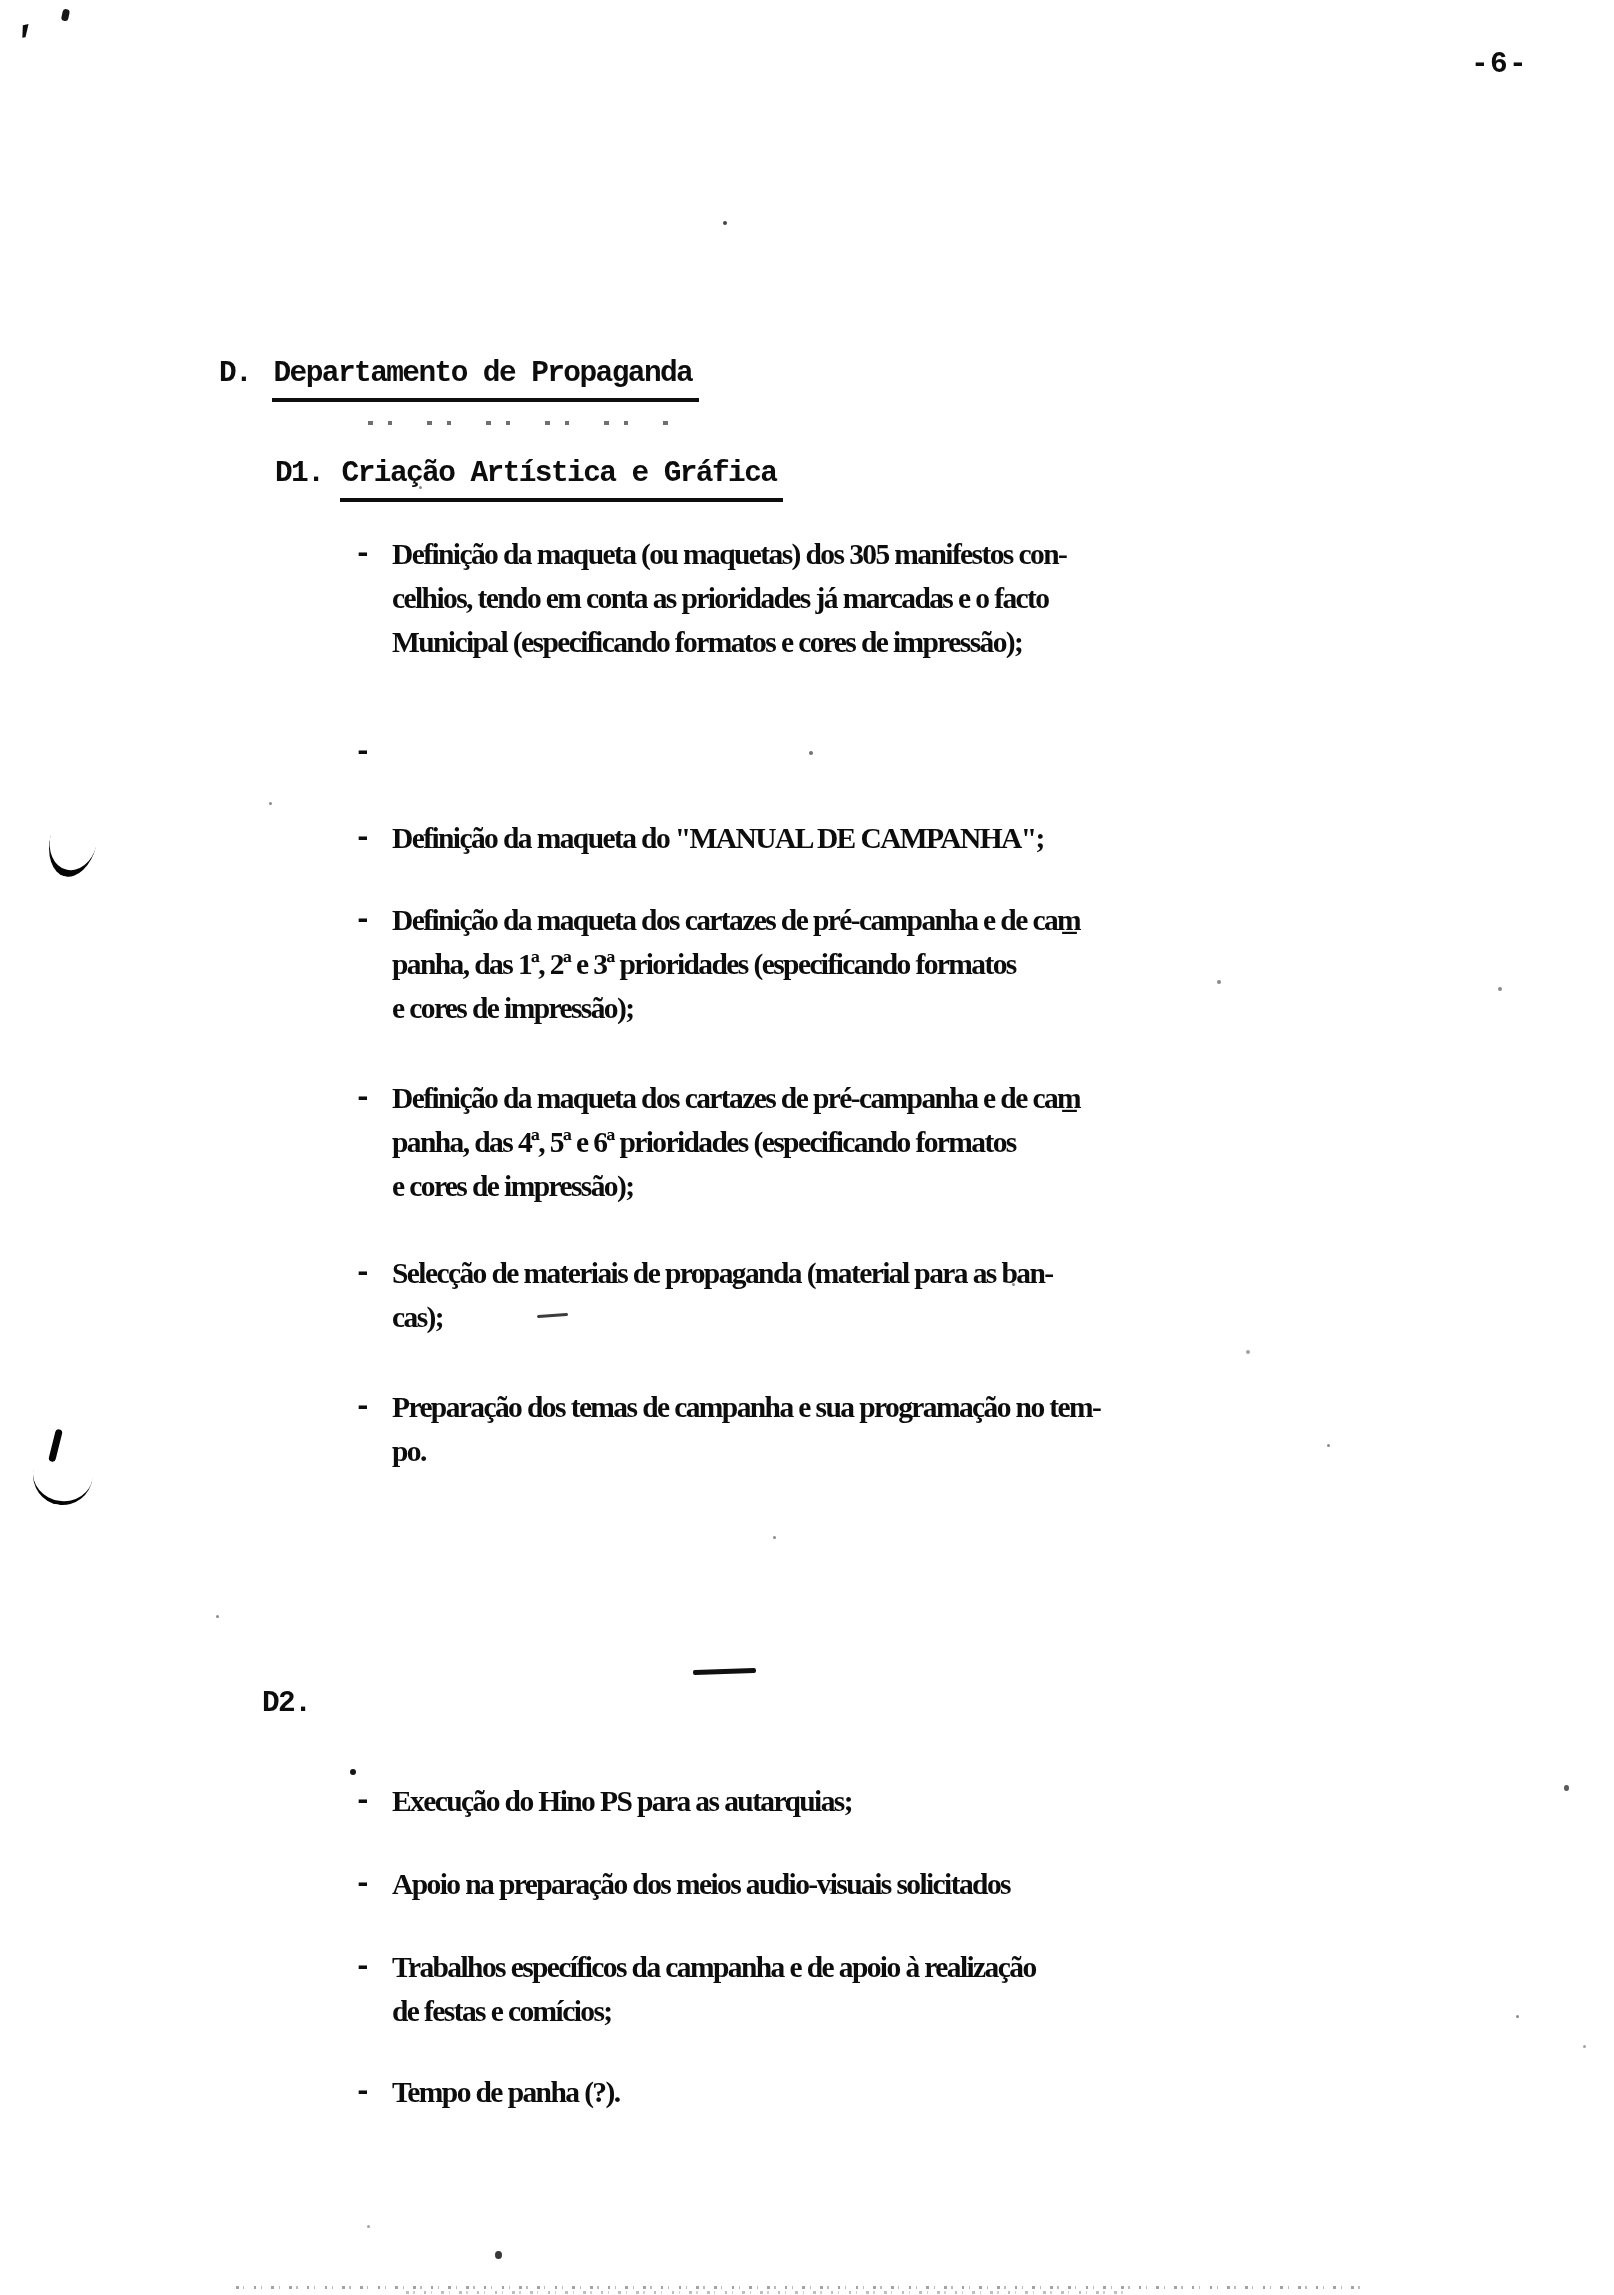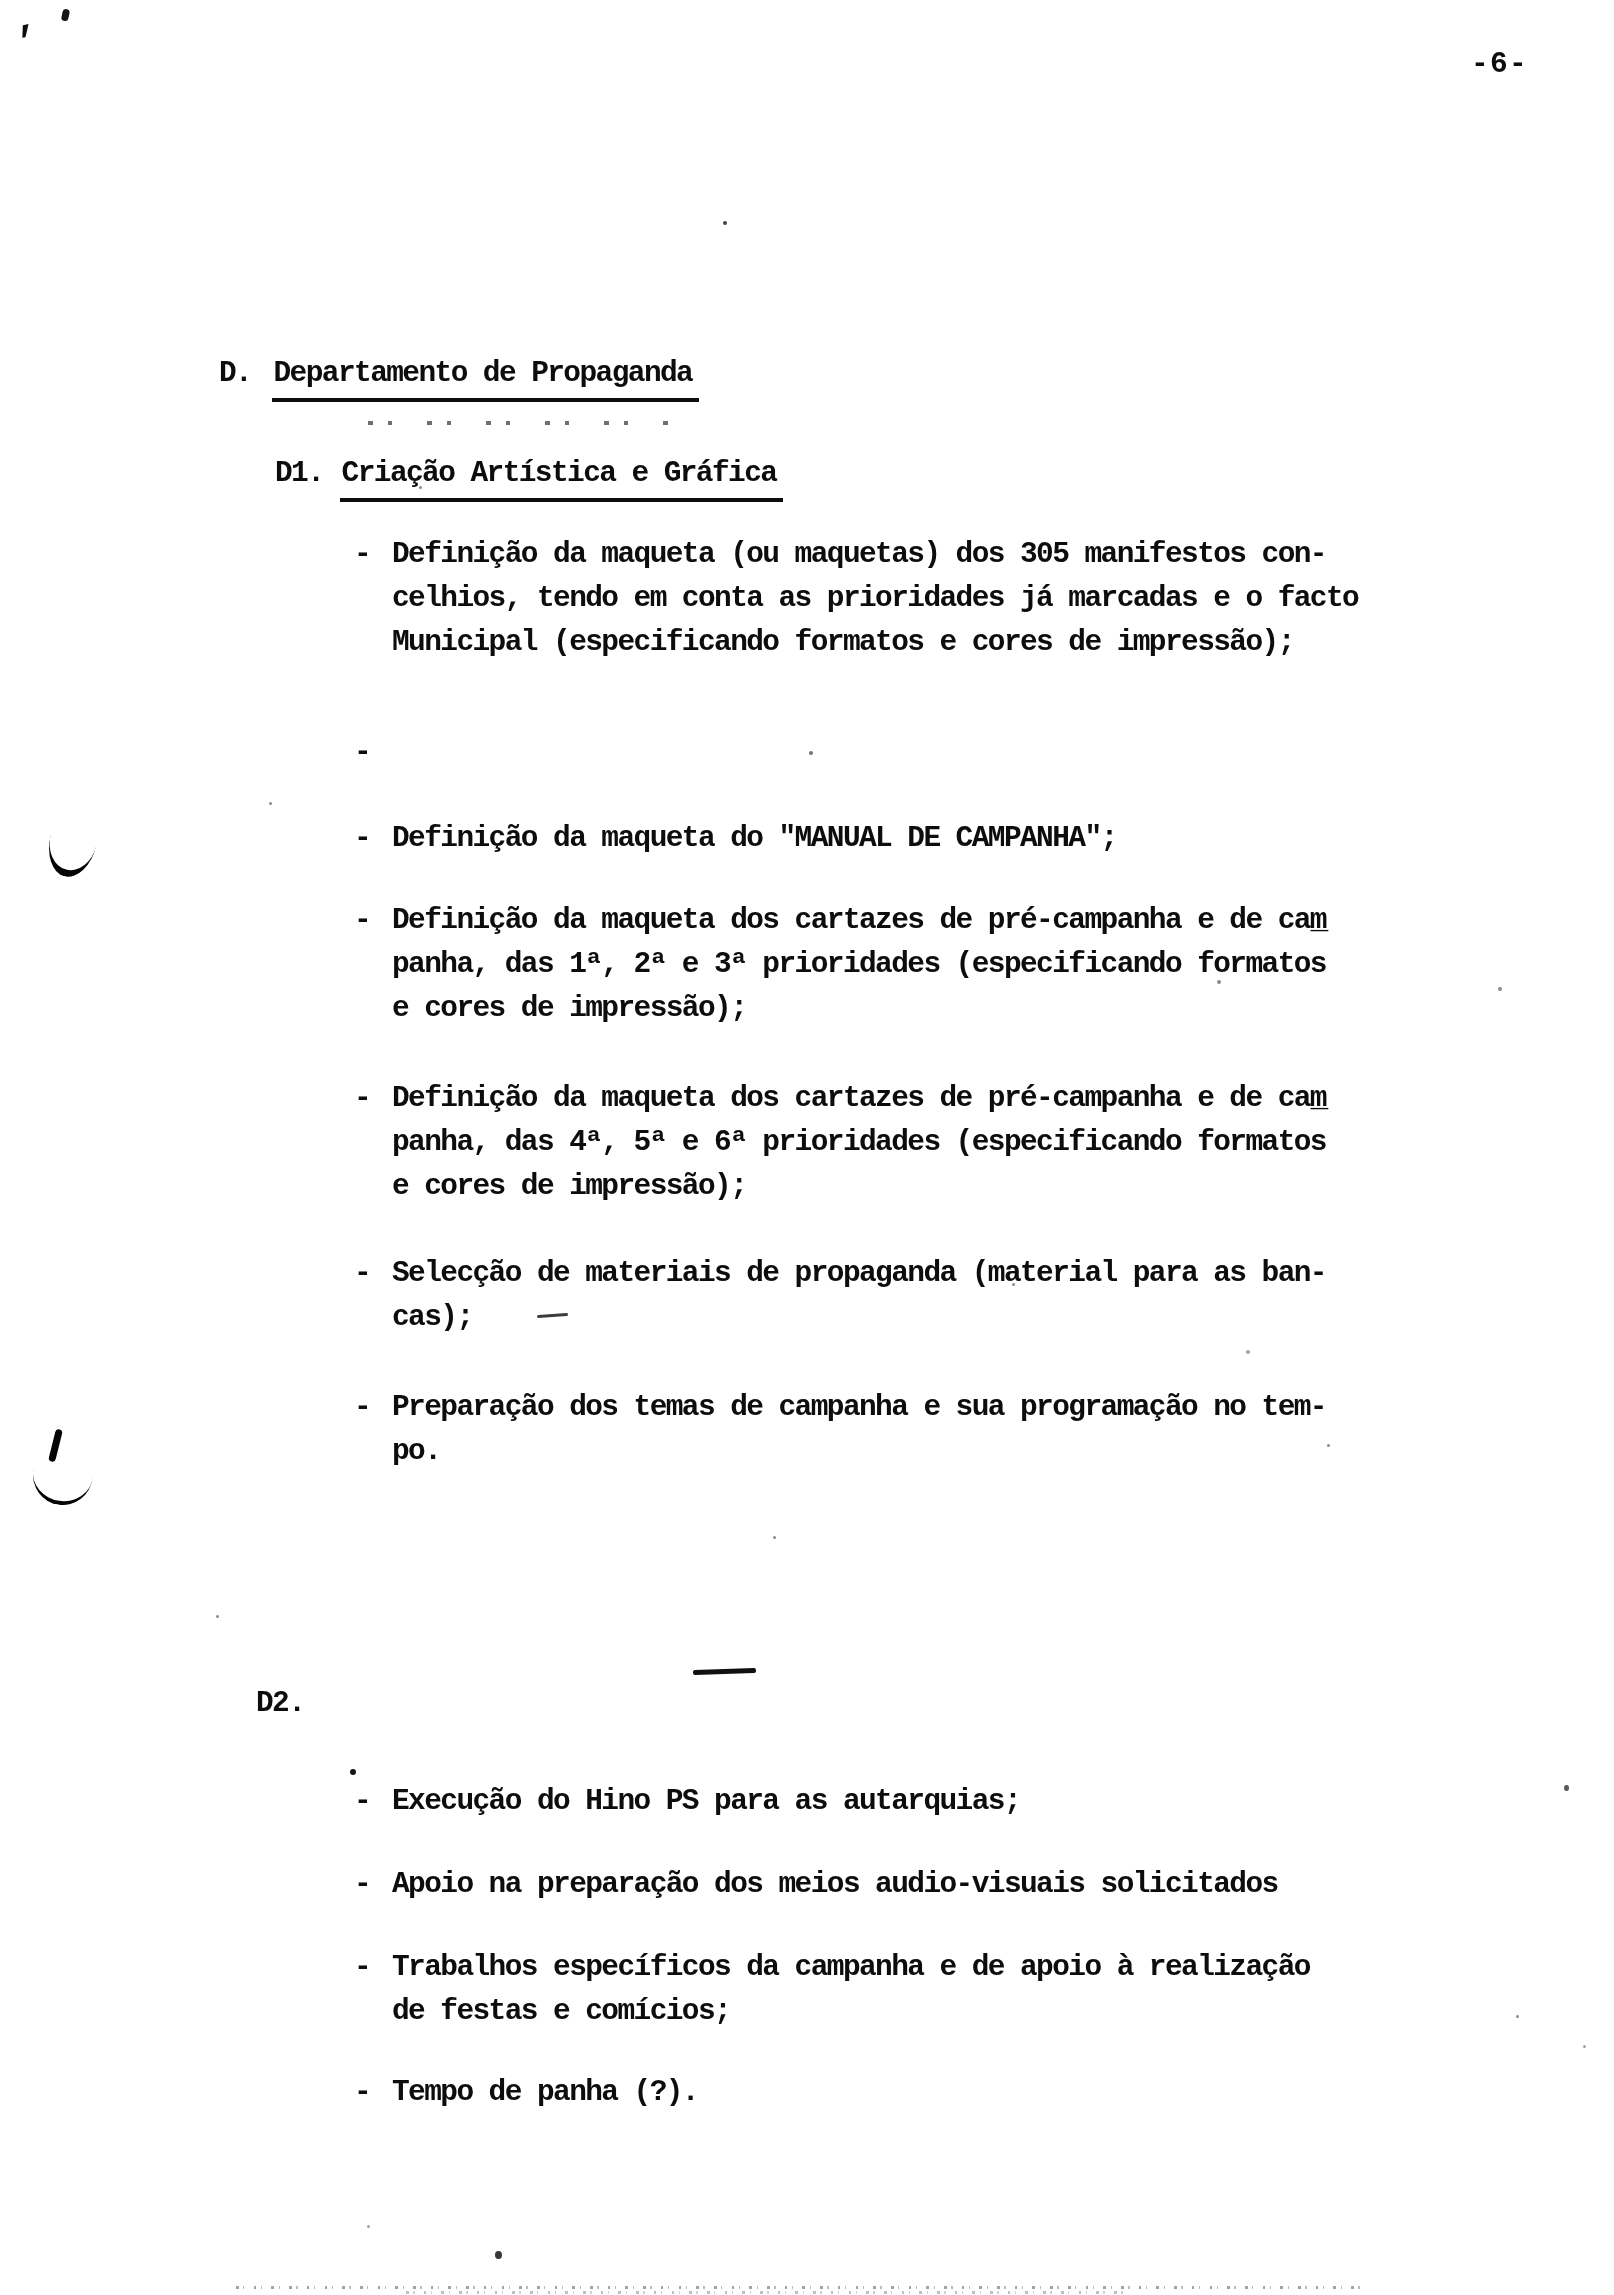--- a/index.html
+++ b/index.html
@@ -25,21 +25,21 @@
     white-space: pre;
   }
   
   .heading { display: flex; align-items: baseline; }
   .hlabel { margin-right: 21px; }
   .htitle { border-bottom: 4.6px solid #0e0e0e; padding: 0 6.6px 3.3px 1.3px; }
   
   .blist { width: 1114px; }
   .bullet { display: flex; align-items: flex-start; }
   .dash { width: 38px; flex: none; }
-  .blines { flex: none; }
+  .blines { flex: none; font-family: Liberation Serif, serif; }
   
   .pagenum {
     font-size: 29.5px;
     letter-spacing: 1.3px;
     line-height: 33px;
     white-space: pre;
   }
   
   .speck {
     position: absolute;
@@ -167,21 +167,21 @@
 
 <div class="pen-crescent" style="left:46px; top:836px; width:47px; height:34px; border-bottom-width:7.9px; transform:rotate(14deg);"></div>
 <div class="pen-slash" style="left:52px; top:1429px; width:7.2px; height:33px; transform:rotate(14deg);"></div>
 <div class="pen-crescent" style="left:31px; top:1471px; width:60px; height:30px; border-bottom-width:4.6px; transform:rotate(8deg);"></div>
 
 <div class="squiggle" style="left:537px; top:1314px; width:31px; height:3.3px; transform:rotate(-4deg);"></div>
 <div class="speck" style="left:350px; top:1769px; width:5.9px; height:5.9px;"></div>
 
 <div class="overdash" style="left:693px; top:1669px; width:63px; height:5.2px;"></div>
 
-<div class="abs heading" style="left:256px; top:1681px;">
+<div class="abs heading" style="left:262px; top:1681px;">
   <span class="tline hlabel" style="margin-right:17px;">D2.</span>
 </div>
 
 <div class="abs blist" style="left:354px; top:1779px;">
 
   <div class="bullet">
     <span class="tline dash">-</span>
     <div class="blines">
       <div class="tline">Execução do Hino PS para as autarquias;</div>
     </div>

